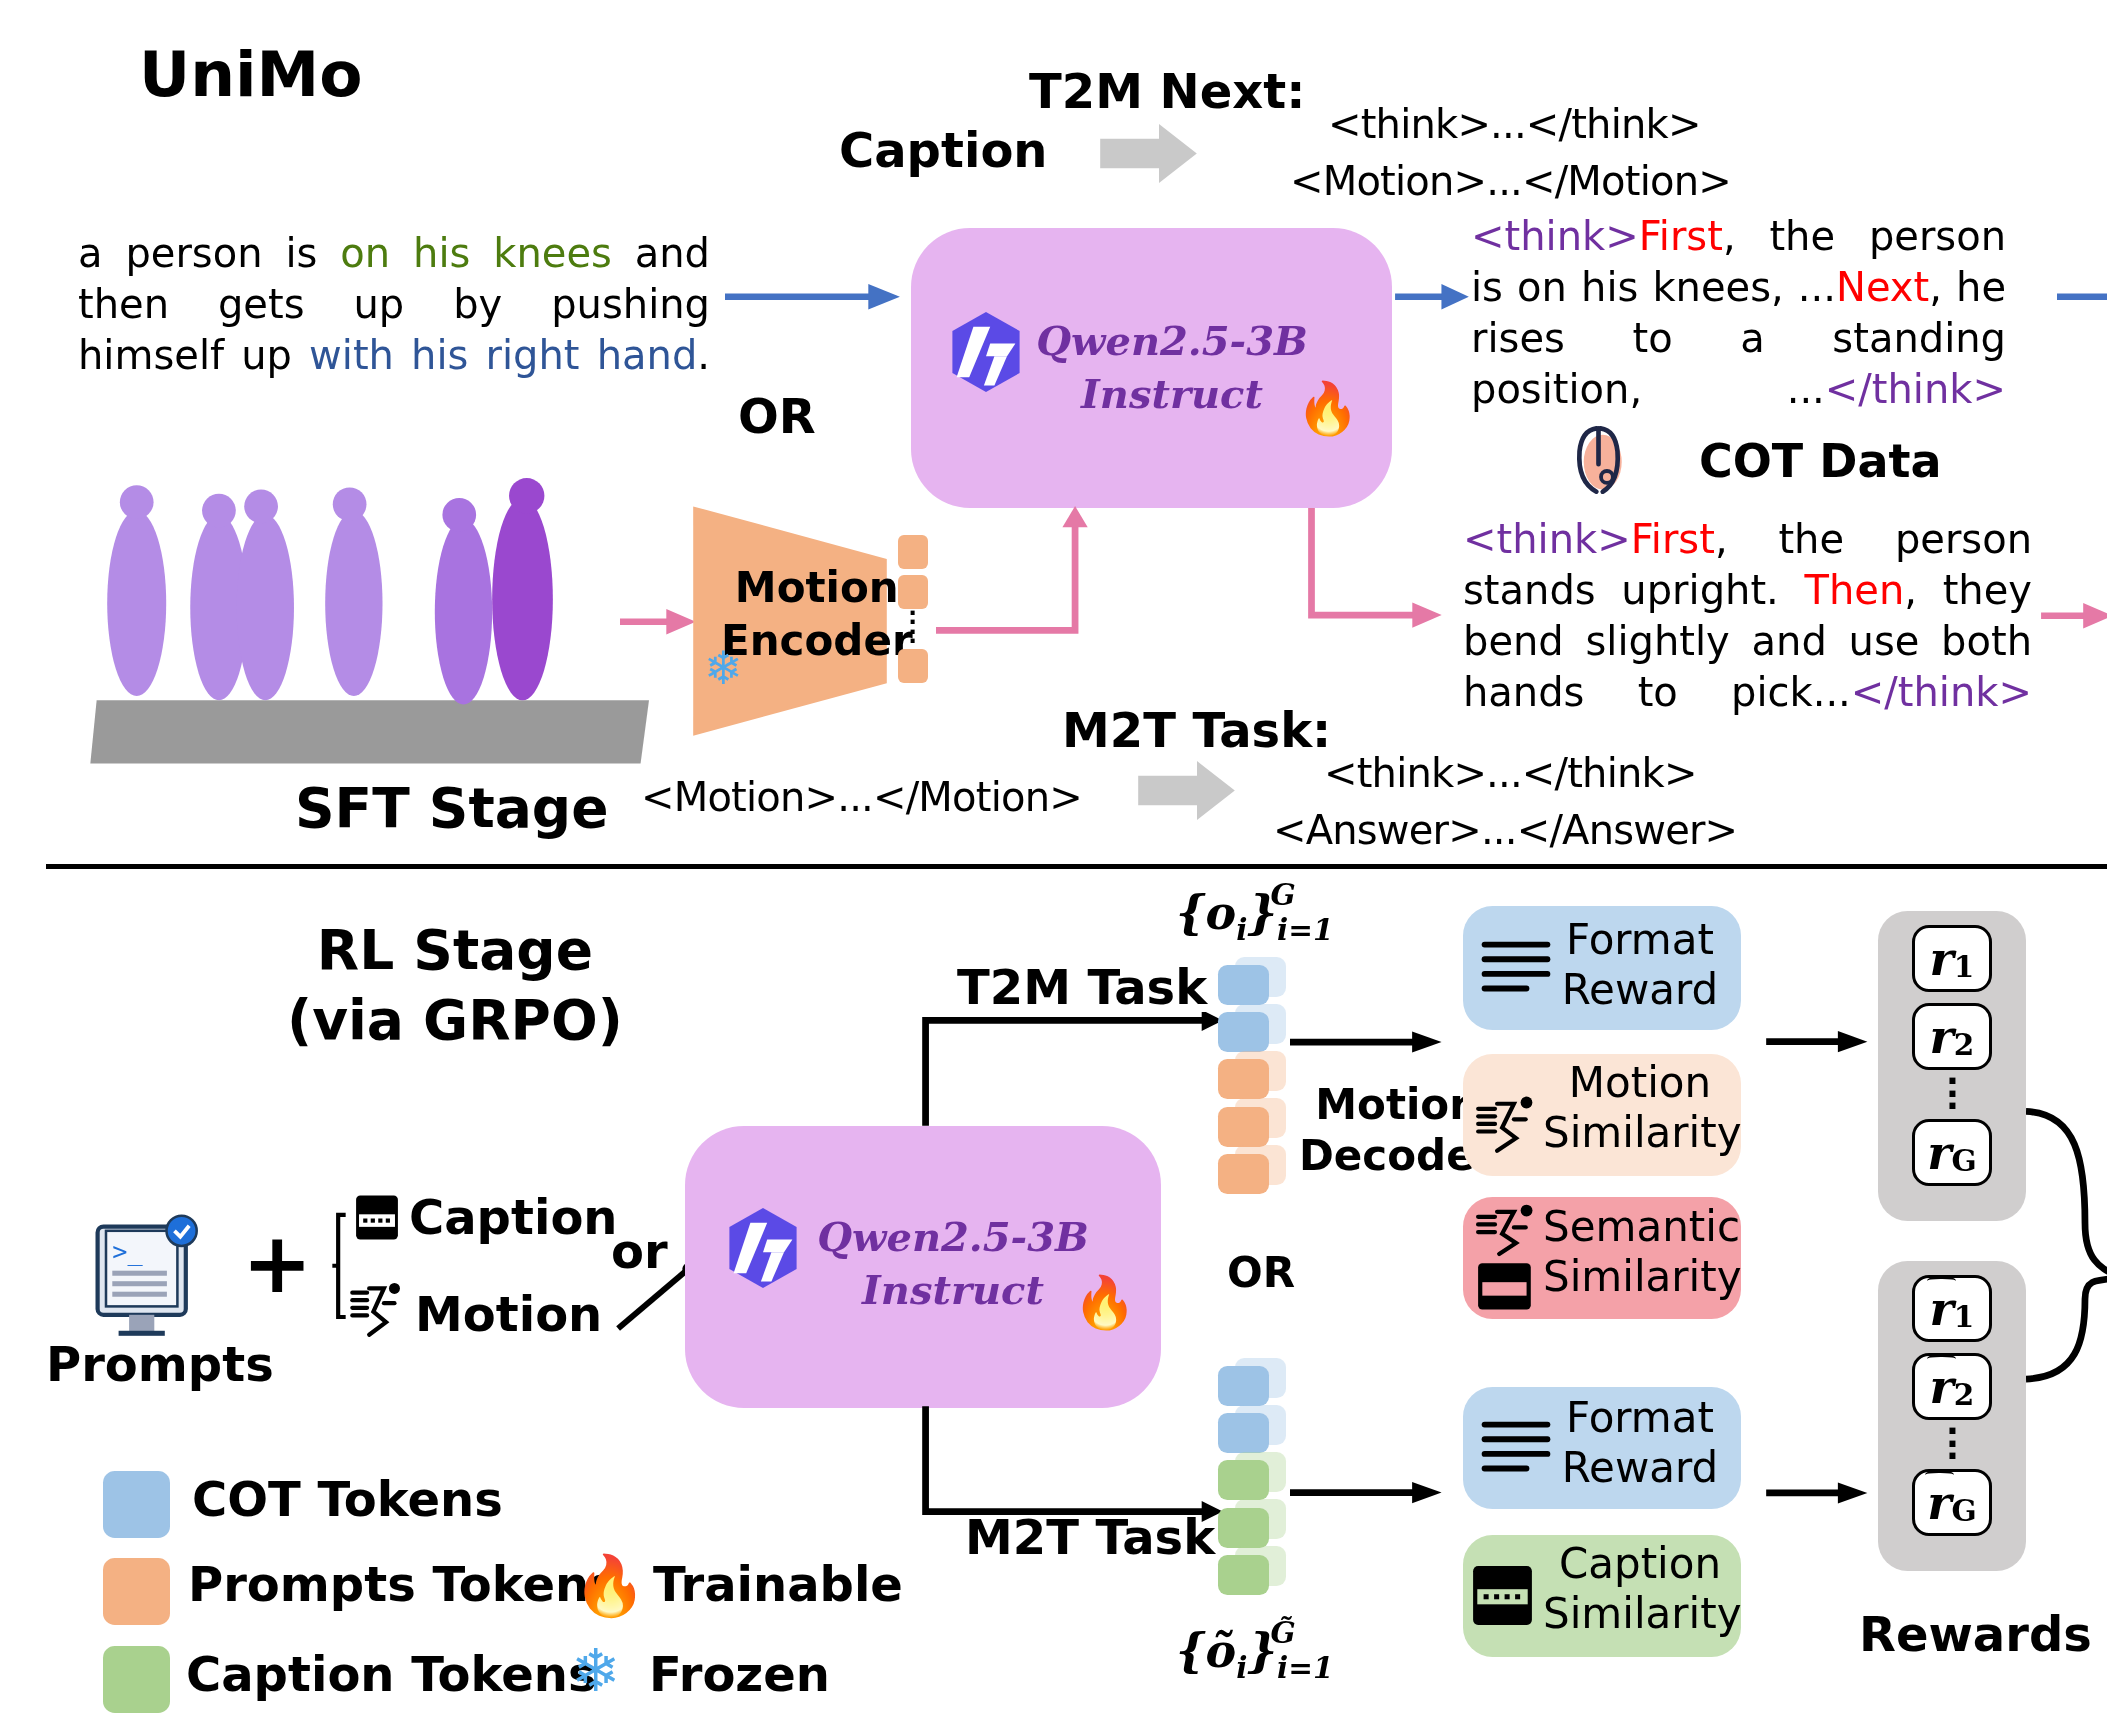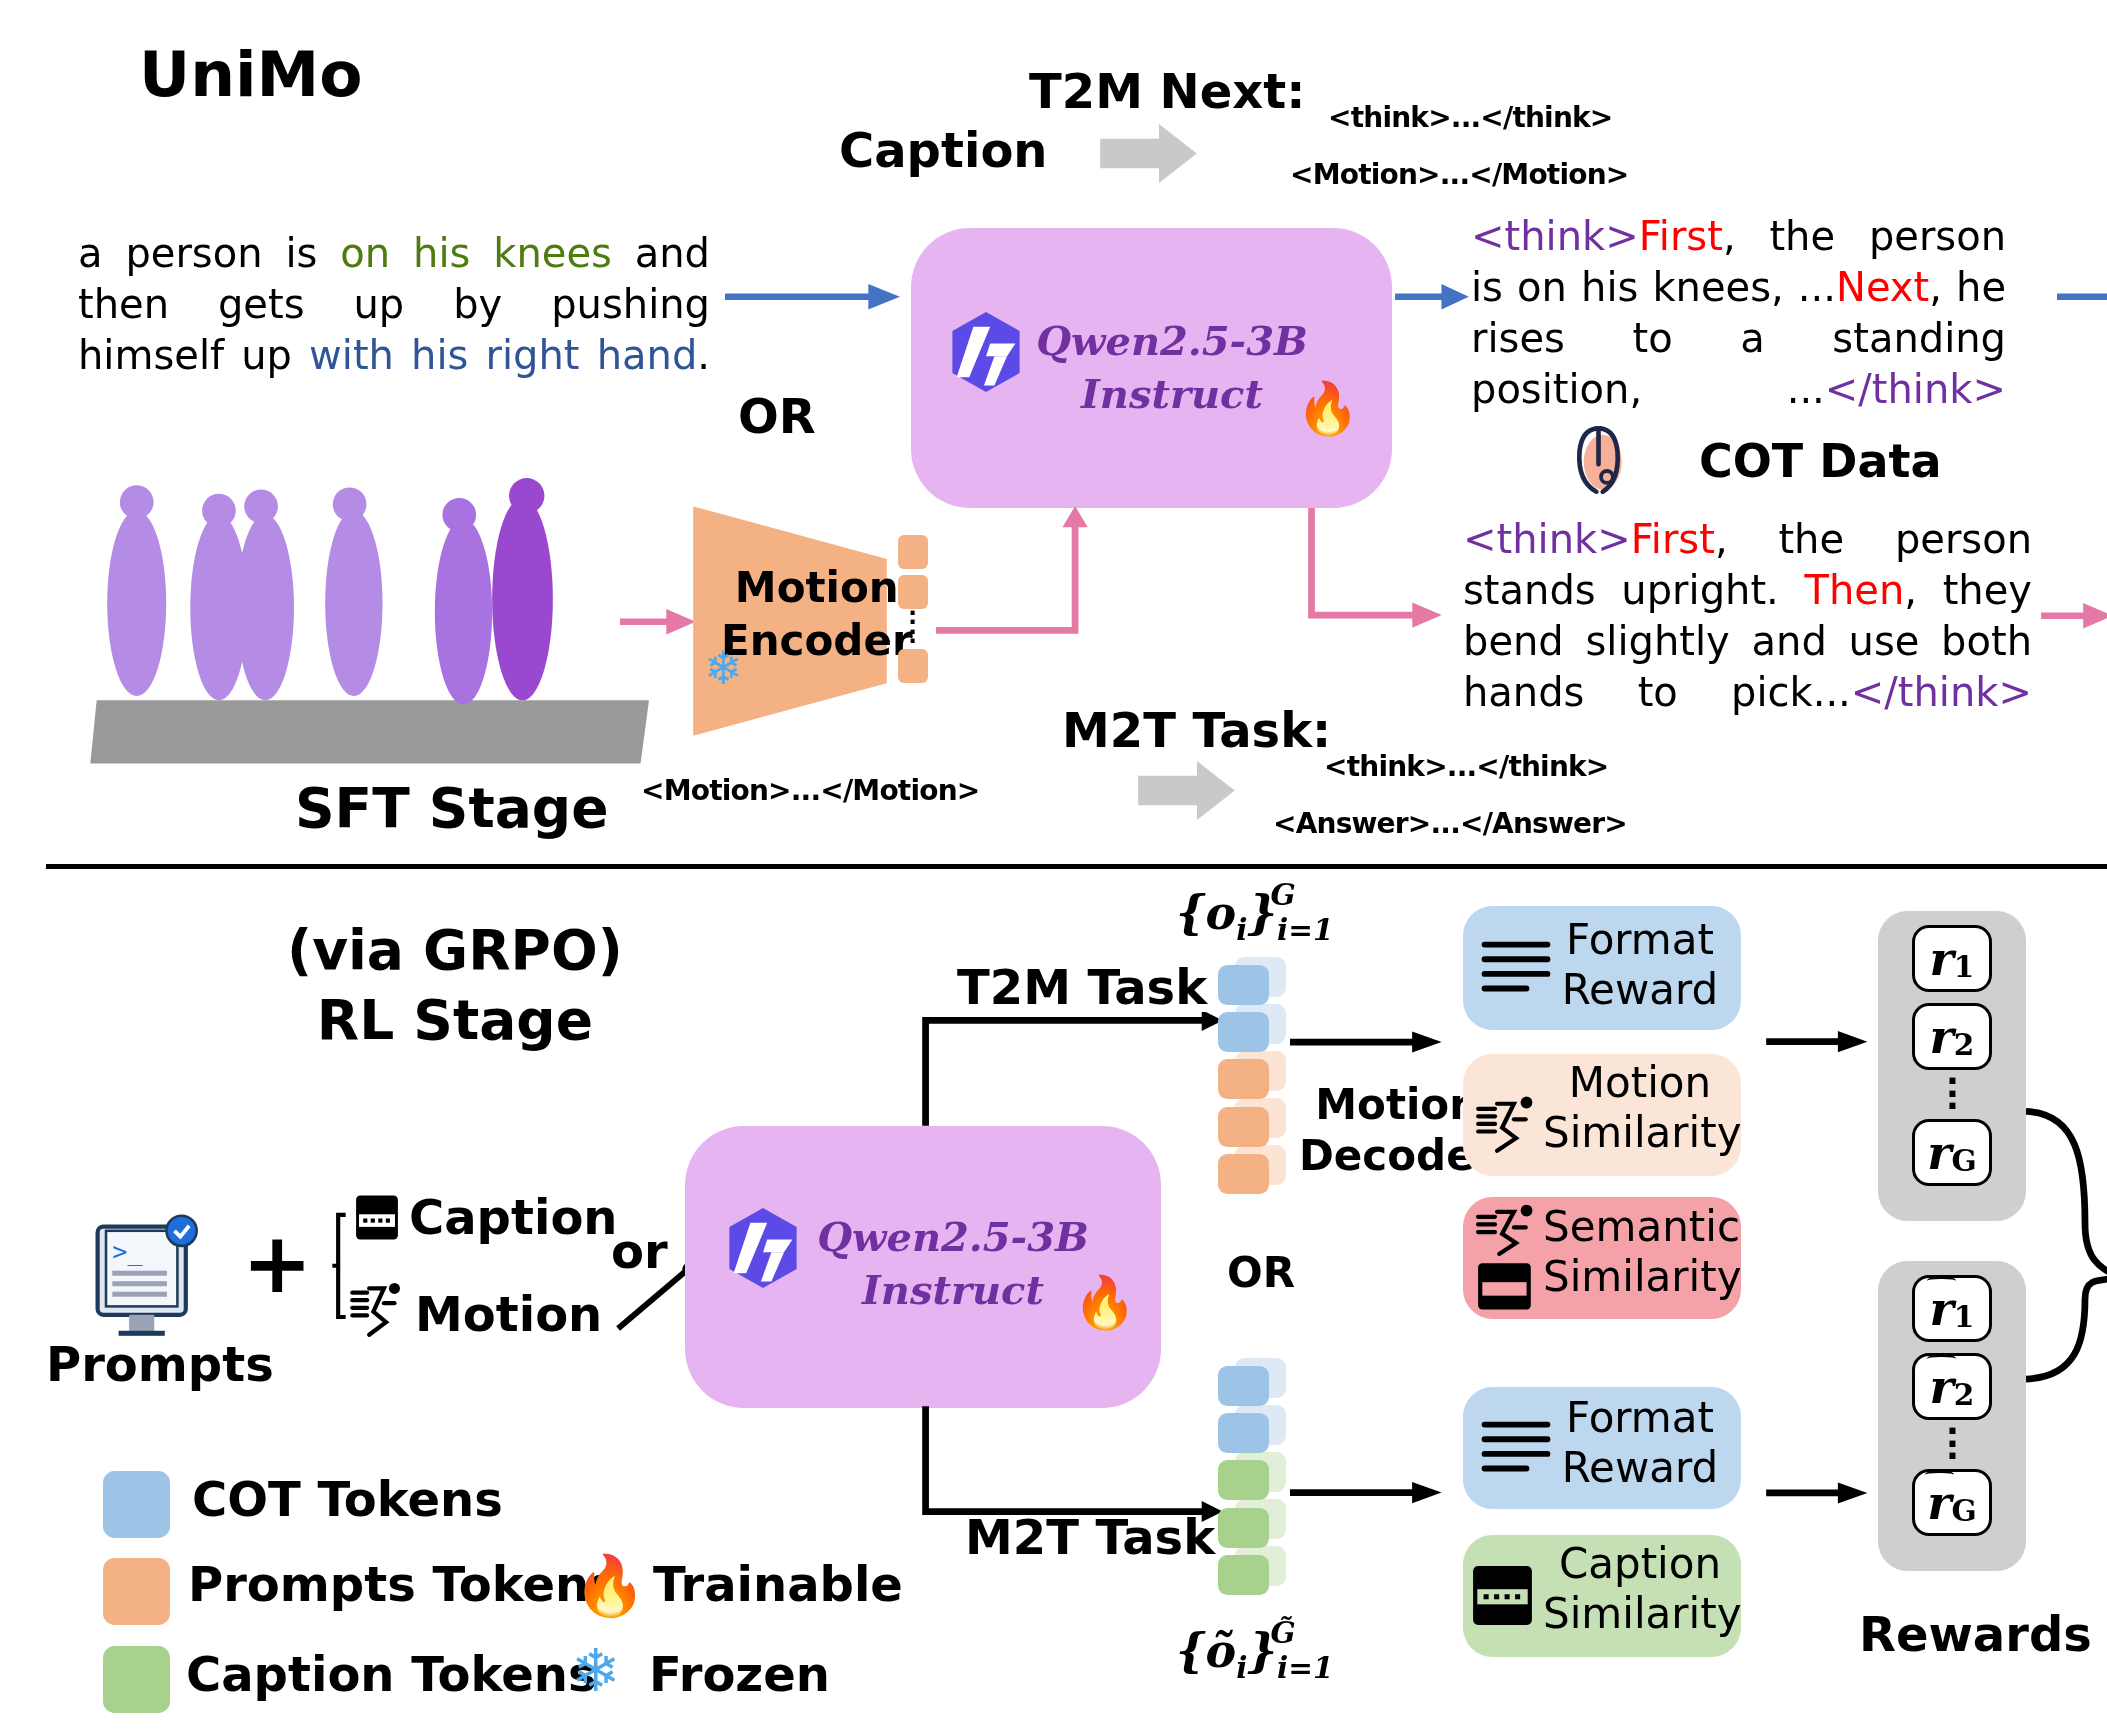--- a/index.html
+++ b/index.html
@@ -3,21 +3,21 @@
 <meta charset="utf-8">
 <style>
   html, body { margin:0; padding:0; background:#ffffff; }
   body { width:2850px; height:1734px; position:relative; overflow:hidden;
          font-family:"DejaVu Sans", sans-serif; color:#000; }
   .abs { position:absolute; }
   .t { font-family:"DejaVu Sans", sans-serif; white-space:nowrap; }
   .title-xl { font-size:63px; font-weight:bold; }
   .lbl { font-size:46px; }
   .lbl-b { font-size:48px; font-weight:bold; }
-  .tag { font-size:28px; font-weight:bold; letter-spacing:-0.8px; }
+  .tag { font-size:40px; font-weight:normal; letter-spacing:-0.8px; }
   .para { font-size:40px; line-height:51px; white-space:normal; text-align:justify; text-align-last:justify; }
   .purple { color:#7030a0; }
   .red { color:#ff0000; }
   .green { color:#4d7c0f; }
   .blue { color:#2f5597; }
 
   
   .qwen-box { background:#e6b4f0; border-radius:59px; }
   .qwen-text { font-family:"DejaVu Serif", serif; font-style:italic; color:#7030a0; font-weight:bold; font-size:40px; text-align:center; line-height:53px; }
 
@@ -174,22 +174,22 @@
 <div class="abs t tag" style="left:641px;top:774px;">&lt;Motion&gt;...&lt;/Motion&gt;</div>
 <svg class="abs" style="left:1134px;top:759px;" width="105" height="63" viewBox="0 0 250 150">
   <polygon points="10,40 150,40 150,5 240,75 150,145 150,110 10,110" fill="#c9c9c9"></polygon>
 </svg>
 <div class="abs t tag" style="left:1324px;top:750px;">&lt;think&gt;...&lt;/think&gt;</div>
 <div class="abs t tag" style="left:1273px;top:807px;">&lt;Answer&gt;...&lt;/Answer&gt;</div>
 
 <div class="abs divider" style="left:46px;top:864px;width:2761px;"></div>
 
 <div class="abs t lbl-b" style="left:287px;top:915px;text-align:center;font-size:55px;line-height:70px;">
+  <div>RL Stage</div>
   <div>(via GRPO)</div>
-  <div>RL Stage</div>
 </div>
 
 <svg class="abs" style="left:93px;top:1214px;" width="110" height="126" viewBox="0 0 260 300">
   <rect x="10" y="30" width="210" height="210" rx="14" fill="#dfe6f0" stroke="#1e3a5a" stroke-width="10"></rect>
   <rect x="30" y="40" width="170" height="180" fill="#f3f6fb" stroke="#1e3a5a" stroke-width="6"></rect>
   <text x="45" y="110" font-size="60" fill="#1e6fd9" font-family="DejaVu Sans Mono, monospace">&gt;_</text>
   <rect x="45" y="135" width="130" height="12" fill="#9aa3b8"></rect>
   <rect x="45" y="160" width="130" height="12" fill="#9aa3b8"></rect>
   <rect x="45" y="185" width="130" height="12" fill="#9aa3b8"></rect>
   <rect x="85" y="240" width="60" height="40" fill="#9aa3b8"></rect>

